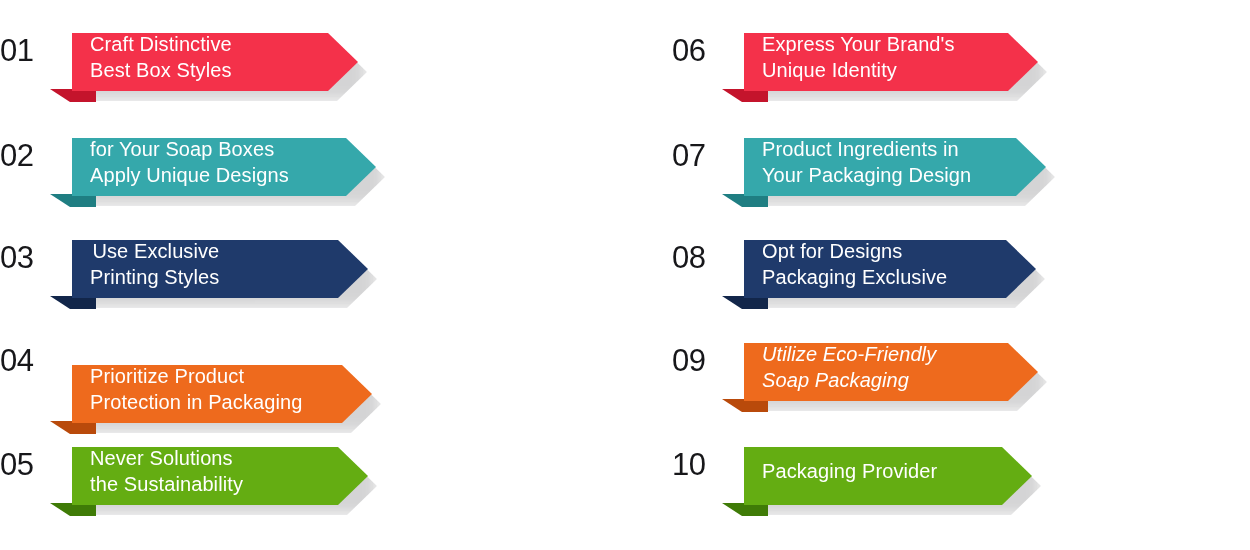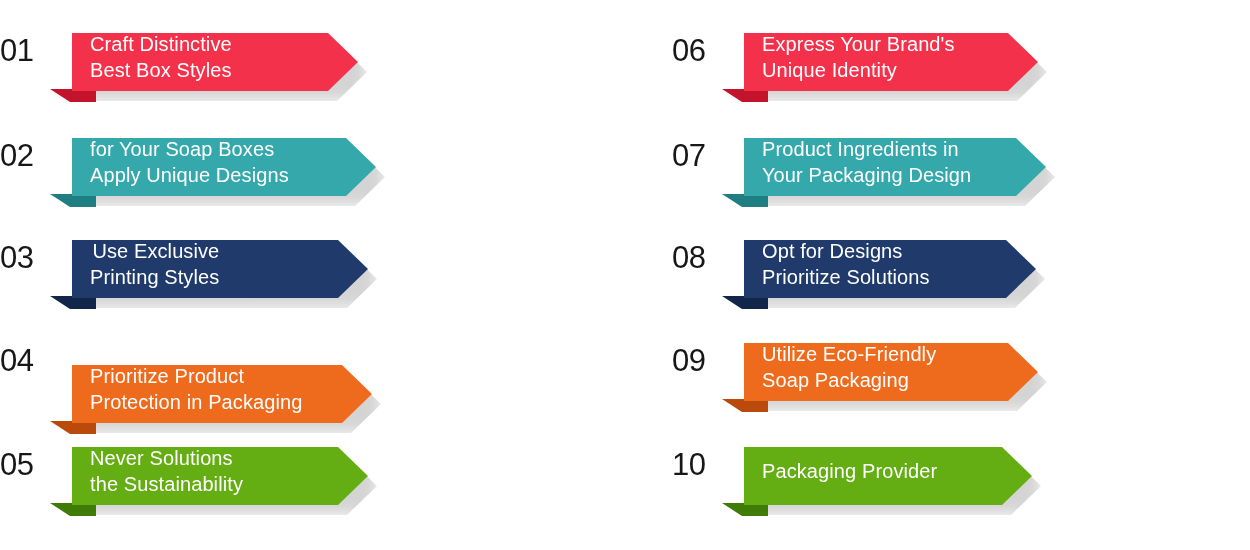--- a/index.html
+++ b/index.html
@@ -213,27 +213,27 @@
         </div>
       </div>
       <div class="step-row r2">
         <div class="step-number">08</div>
         <div class="banner-wrap" style="width: 292px;">
           <div class="banner-shadow"></div>
           <div class="banner-fold" style="background: rgb(18, 38, 74);"></div>
           <div class="banner-body" style="width: 292px; background: rgb(31, 58, 107);"></div>
           <div class="banner-text">
             <span class="line">Opt for Designs</span>
-            <span class="line">Prioritize Solutions</span>
+            <span class="line">Packaging Exclusive</span>
           </div>
         </div>
       </div>
       <div class="step-row r3">
         <div class="step-number">09</div>
-        <div class="banner-wrap" style="width: 294px;">
+        <div class="banner-wrap" style="width: 294px; font-style: italic;">
           <div class="banner-shadow"></div>
           <div class="banner-fold" style="background: rgb(185, 74, 11);"></div>
           <div class="banner-body" style="width: 294px; background: rgb(238, 106, 29);"></div>
           <div class="banner-text">
             <span class="line">Utilize Eco-Friendly</span>
             <span class="line">Soap Packaging</span>
           </div>
         </div>
       </div>
       <div class="step-row r4">

